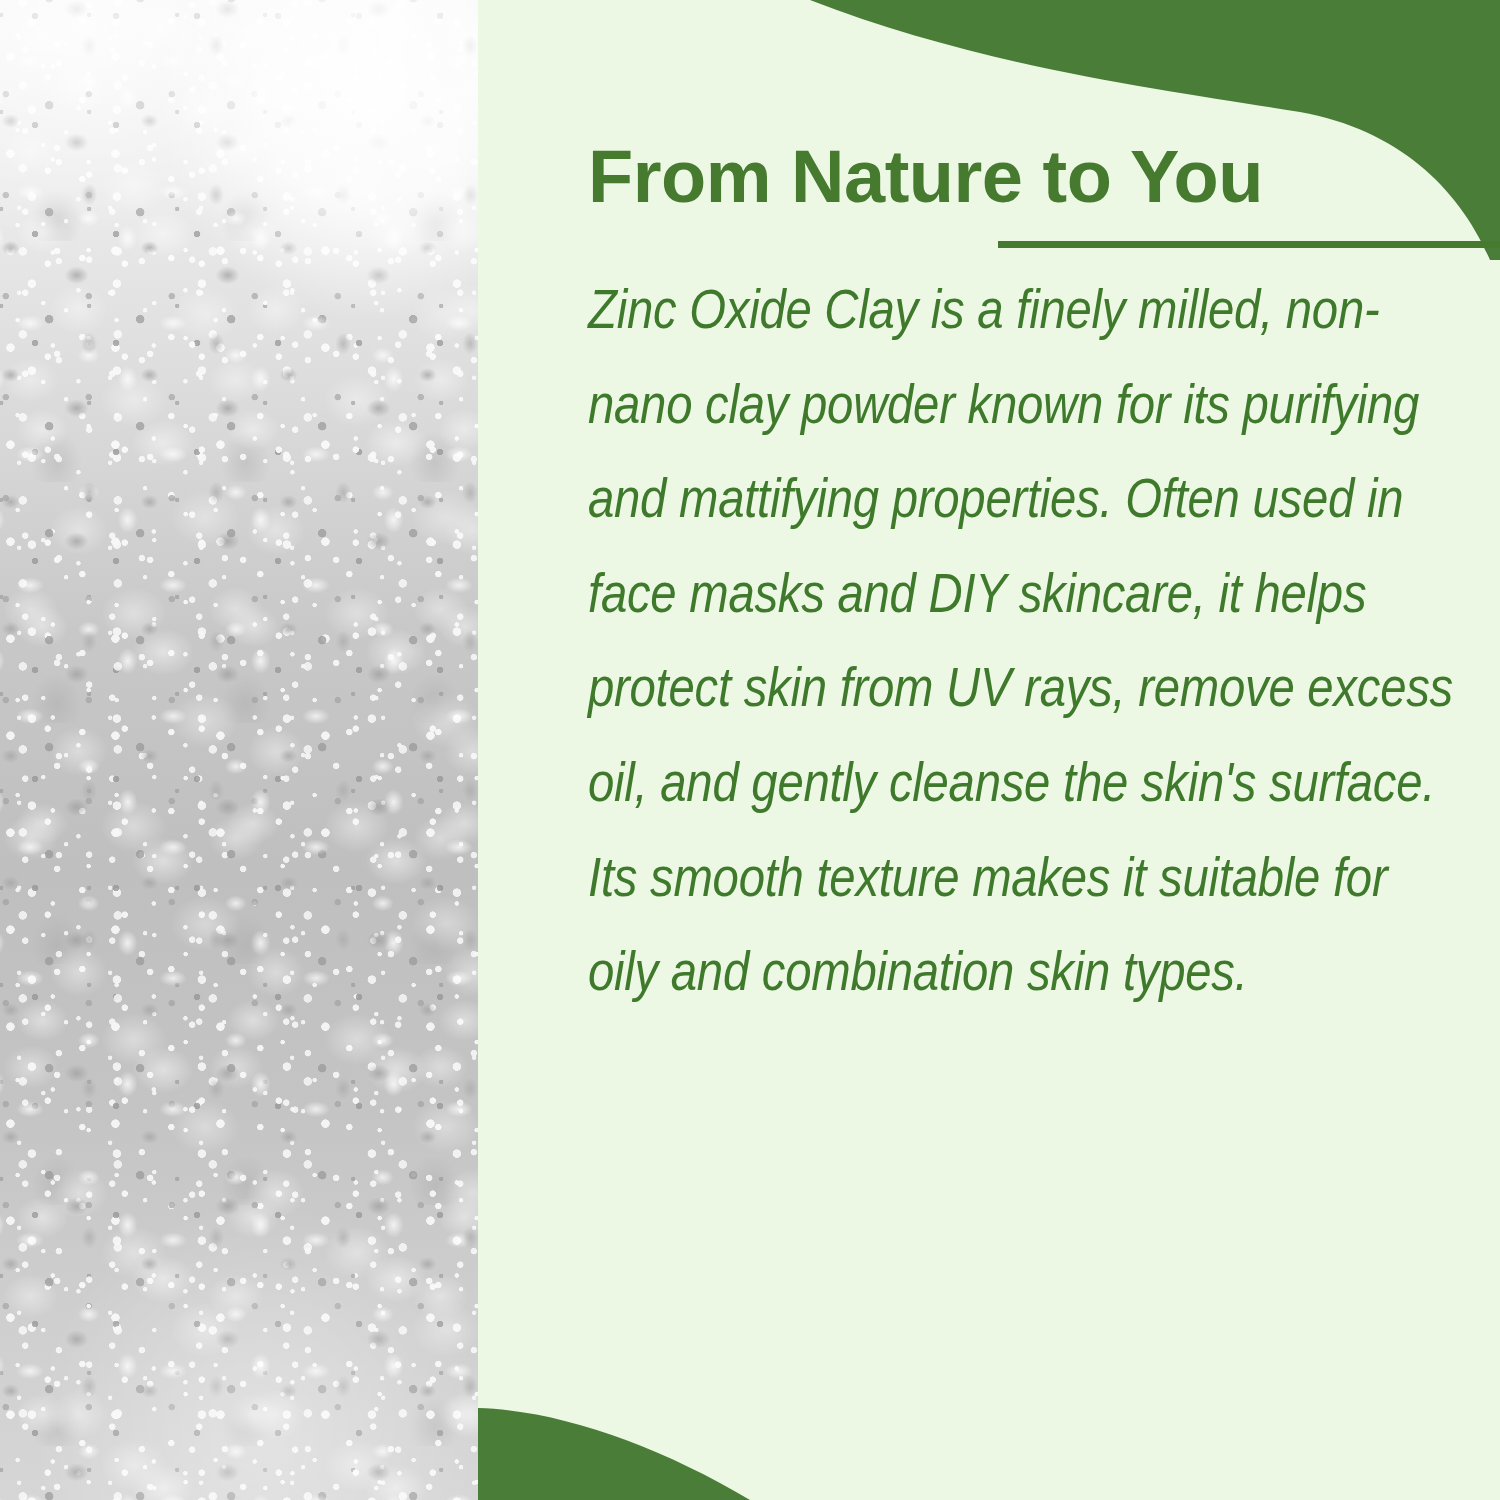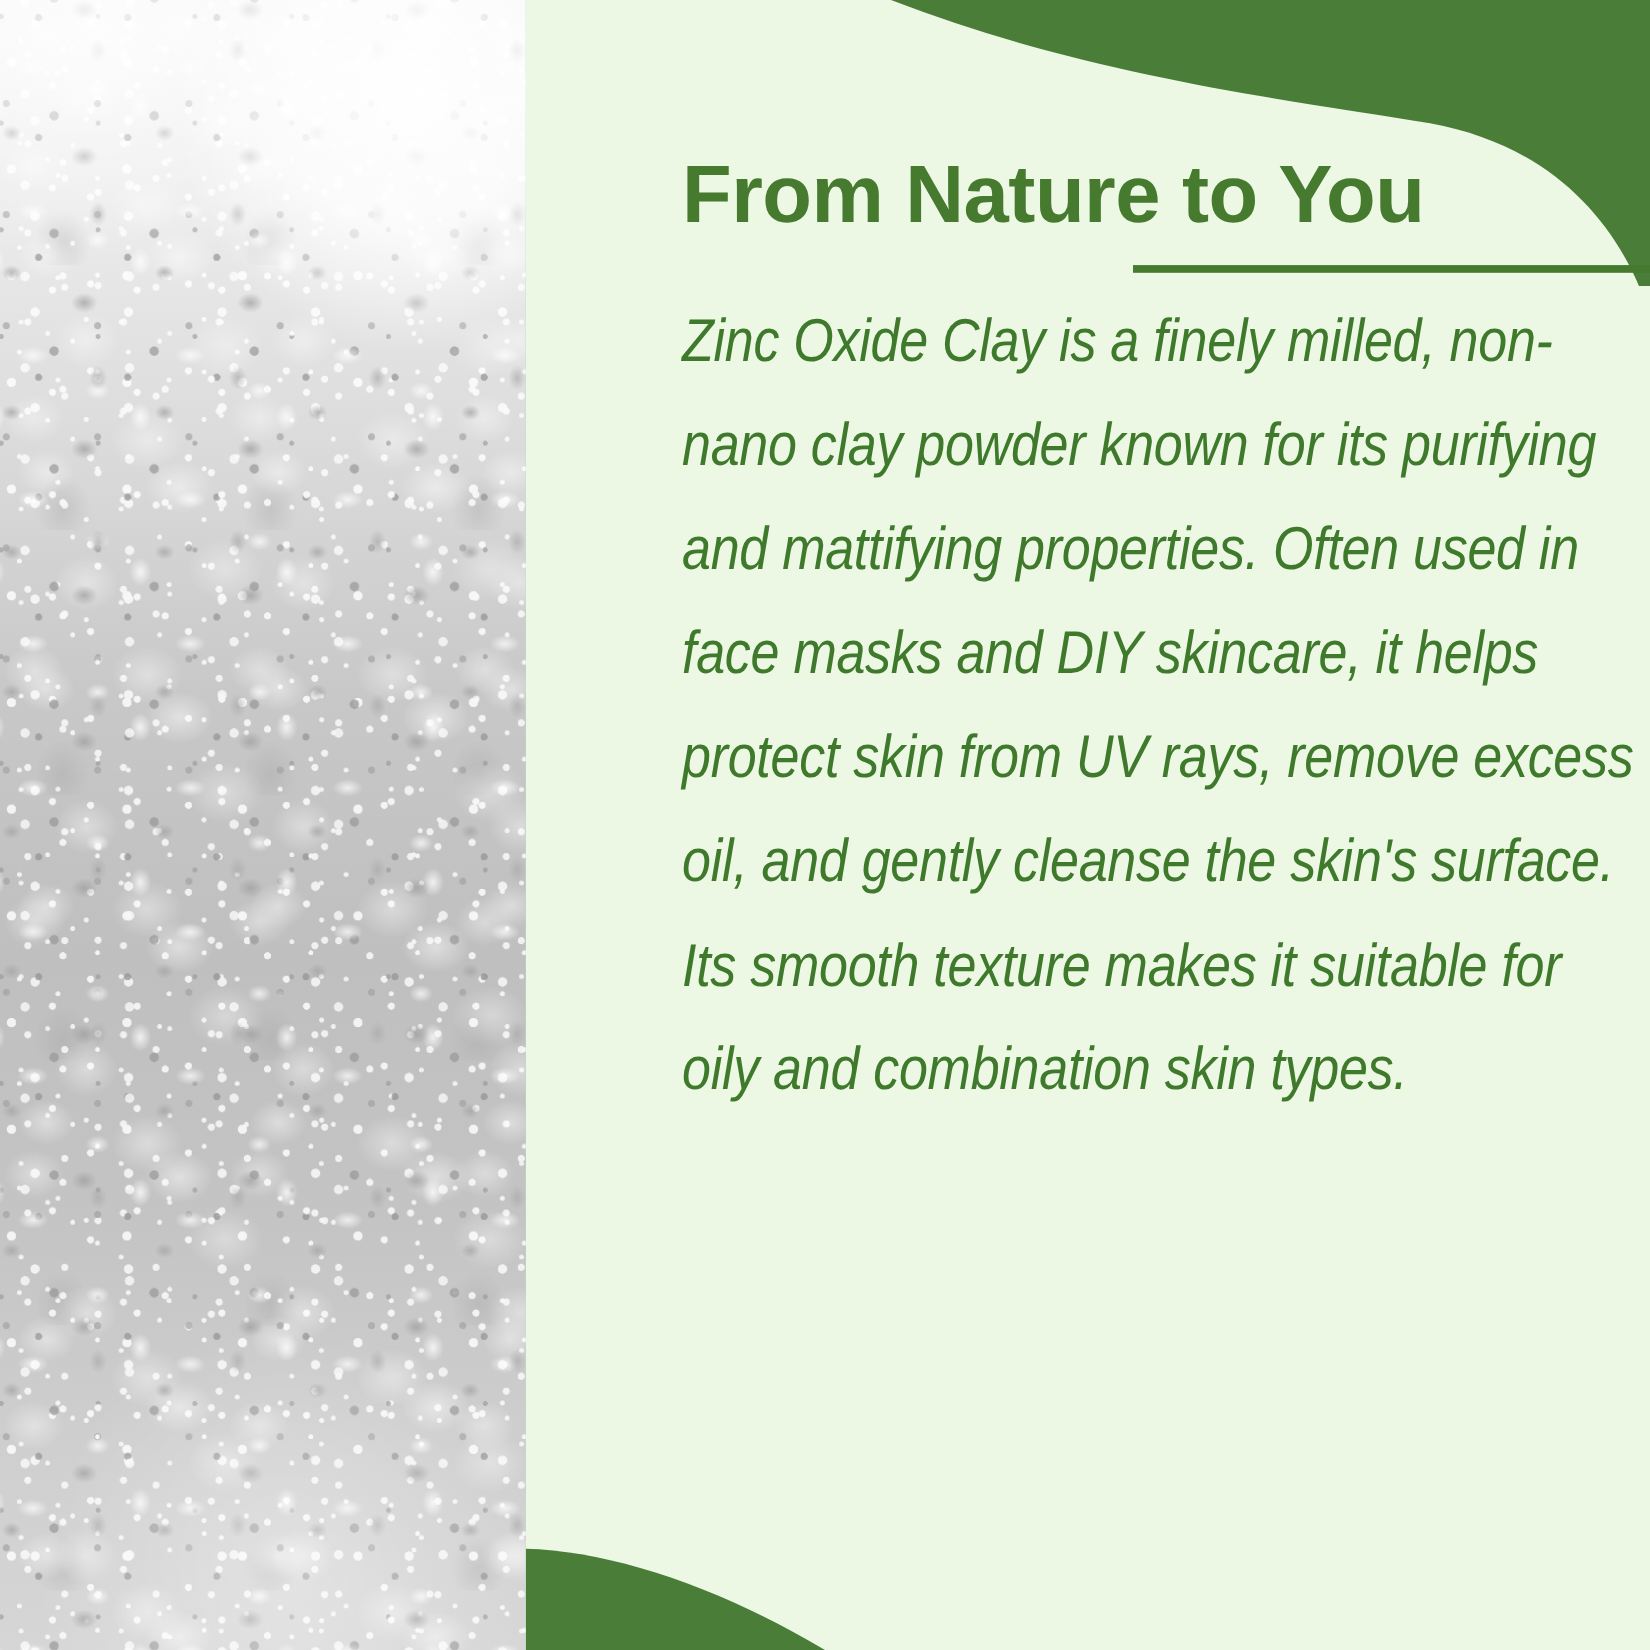--- a/index.html
+++ b/index.html
@@ -139,21 +139,21 @@
     left: 478px;
     bottom: 0;
     width: 400px;
     height: 110px;
     pointer-events: none;
   }
 
   
   .content {
     position: absolute;
-    left: 620px;
+    left: 588px;
     top: 140px;
     width: 870px;
   }
 
   .headline {
     margin: 0;
     font-family: "Liberation Sans", sans-serif;
     font-size: 74px;
     font-weight: 700;
     line-height: 1.0;

